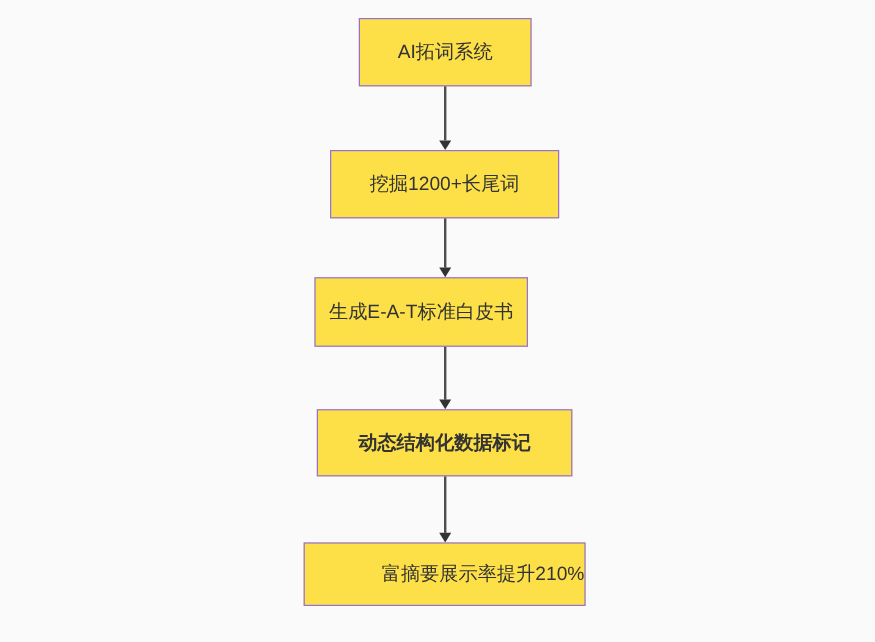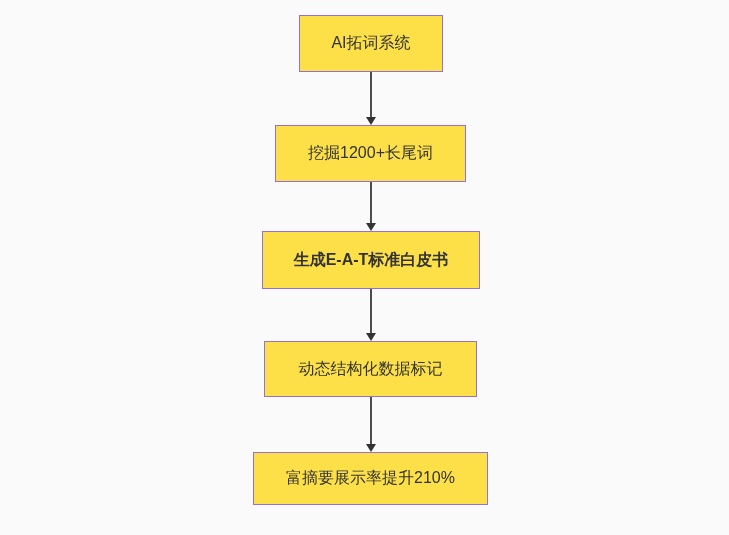--- a/index.html
+++ b/index.html
@@ -65,35 +65,35 @@
 
   <div class="flow-node" style="left:275px; top:125px; width:191px; height:57px;">
     <span>挖掘1200+长尾词</span>
   </div>
 
   <div class="arrow" style="left:366px; top:182px; height:49px;">
     <div class="arrow-line"></div>
     <div class="arrow-head"></div>
   </div>
 
-  <div class="flow-node" style="left:262px; top:231px; width:218px; height:58px;font-weight:bold;">
+  <div class="flow-node" style="left:262px; top:231px; width:178px; height:58px;">
     <span>生成E-A-T标准白皮书</span>
   </div>
 
   <div class="arrow" style="left:366px; top:289px; height:52px;">
     <div class="arrow-line"></div>
     <div class="arrow-head"></div>
   </div>
 
-  <div class="flow-node" style="left:264px; top:341px; width:213px; height:56px;">
+  <div class="flow-node" style="left:264px; top:341px; width:213px; height:56px;font-weight:bold;">
     <span>动态结构化数据标记</span>
   </div>
 
   <div class="arrow" style="left:366px; top:397px; height:55px;">
     <div class="arrow-line"></div>
     <div class="arrow-head"></div>
   </div>
 
-  <div class="flow-node" style="left:253px; top:452px; width:235px; height:53px;">
+  <div class="flow-node" style="left:253px; top:452px; width:235px; height:53px;justify-content:flex-end;">
     <span>富摘要展示率提升210%</span>
   </div>
 
 </div>
 
 </body></html>

